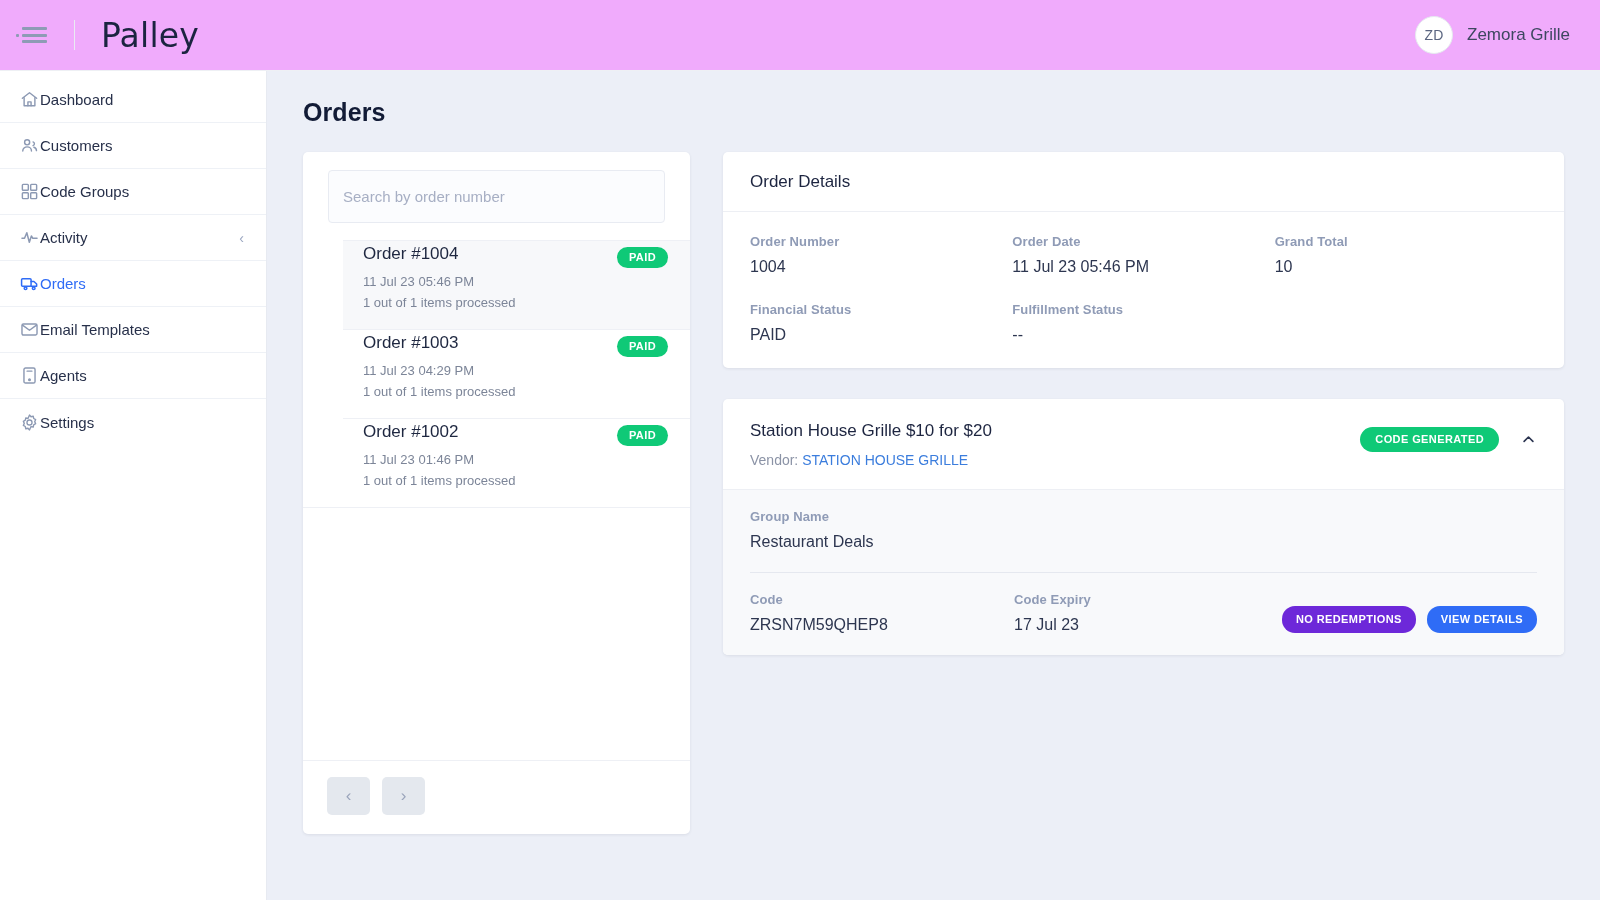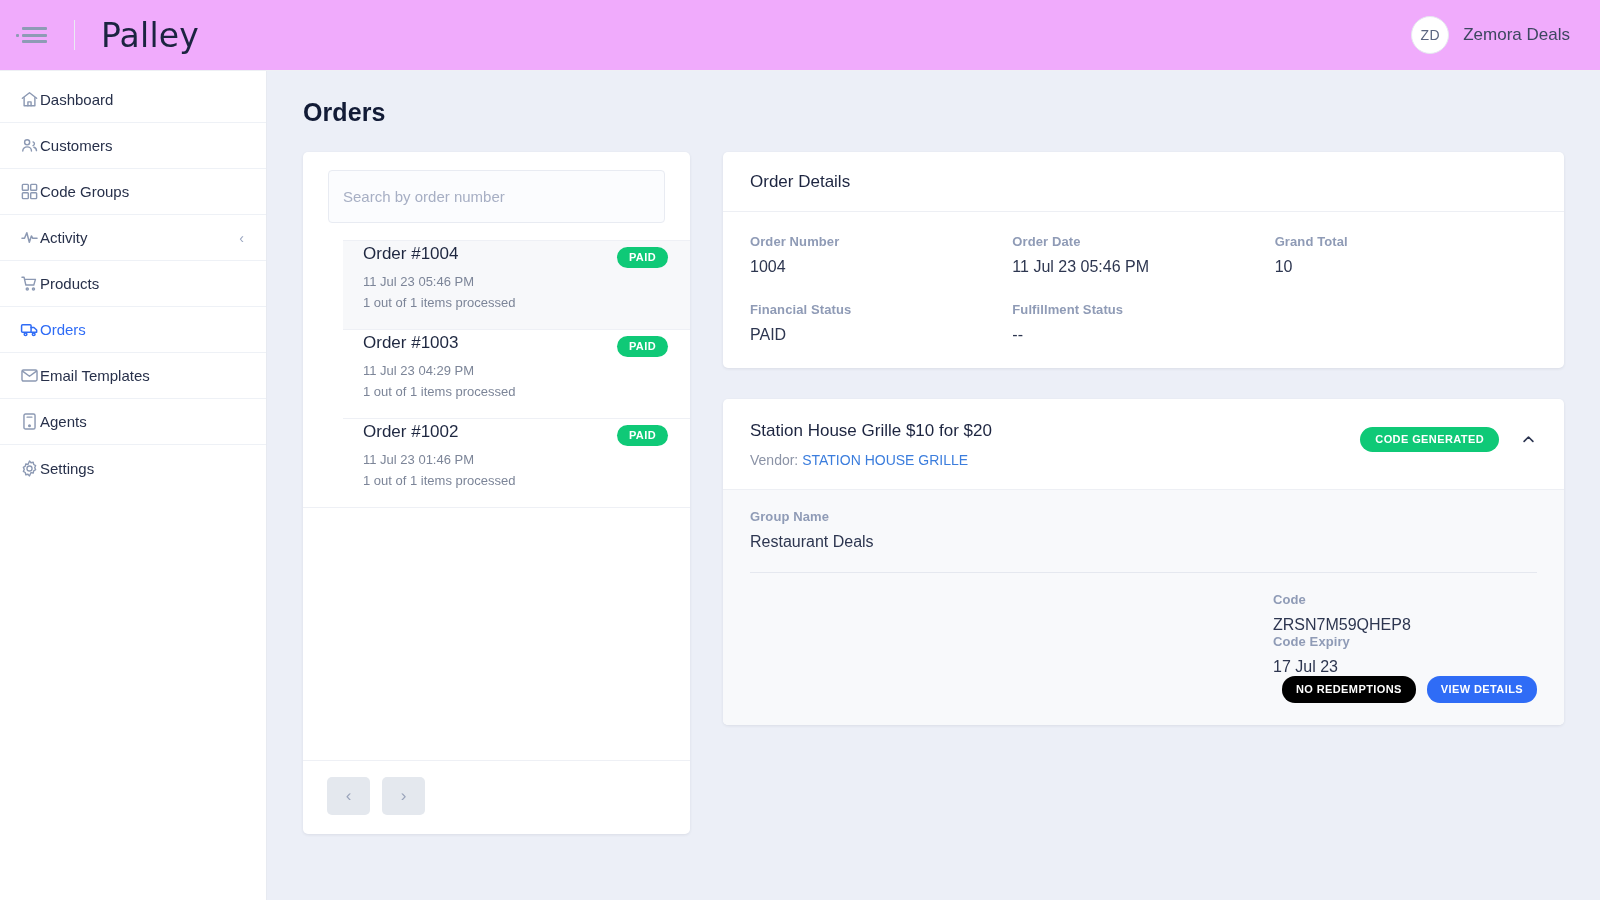--- a/index.html
+++ b/index.html
@@ -162,50 +162,50 @@
   .prodright { display: flex; align-items: center; gap: 20px; padding-top: 6px; }
   .pill.generated { background: #0fc977; padding: 6px 15px 7px 15px; border-radius: 13px; }
   .chevbtn {
     width: 18px; cursor: pointer; color: #2b3450;
     display: flex; align-items: center; justify-content: center;
   }
   .chevbtn svg { width: 15px; height: 15px; display: block; }
   .prodbody { background: #f8f9fb; border-top: 1px solid #edeff4; border-radius: 0 0 5px 5px; }
   .prodsection { padding: 19px 27px 21px 27px; }
   .prodsection.divided { border-top: 1px solid #e5e8ef; margin: 0 27px; padding-left: 0; padding-right: 0; }
-  .coderow { display: flex; align-items: flex-end; flex-direction: column; }
+  .coderow { display: flex; align-items: flex-end; }
   .codecol { width: 264px; }
   .codecol.expiry { flex: 1; }
   .codeactions { display: flex; gap: 11px; align-items: center; padding-bottom: 1px; }
   .btn {
     border: none; border-radius: 13px; color: #fff;
     font-size: 11px; font-weight: bold; letter-spacing: .4px;
     padding: 7px 14px 8px 14px; cursor: pointer;
     font-family: "Liberation Sans", sans-serif; white-space: nowrap;
   }
-  .btn.warn { background: #000000; }
+  .btn.warn { background: #6d28d9; }
   .btn.primary { background: #2f6cf6; }
 </style>
 </head>
 <body>
 
 <div class="app">
 
   <div class="topbar">
     <div class="hamburger">
       <i class="l1"></i>
         <i class="l2"></i>
         <i class="l3"></i>
     </div>
     <div class="topdivider"></div>
     <div class="brand">Palley</div>
     <div class="topspacer"></div>
     <div class="user">
       <div class="avatar">ZD</div>
-      <div class="username">Zemora Deals</div>
+      <div class="username">Zemora Grille</div>
     </div>
   </div>
 
   <div class="body">
 
     <div class="sidebar">
 
       <div class="navitem">
         <span class="navicon">
           <svg viewBox="0 0 24 24" fill="none" stroke="currentColor" stroke-width="1.8" stroke-linecap="round" stroke-linejoin="round">
@@ -244,30 +244,20 @@
       <div class="navitem">
         <span class="navicon">
           <svg viewBox="0 0 24 24" fill="none" stroke="currentColor" stroke-width="1.9" stroke-linecap="round" stroke-linejoin="round">
               <path d="M2.5 13h3.2L8.6 6l3.2 12 2.6-8 1.8 3h5.3"></path>
             </svg>
         </span>
         <span class="navlabel">Activity</span>
         <span class="navchev">‹</span>
       </div>
 
-      <div class="navitem">
-        <span class="navicon">
-          <svg viewBox="0 0 24 24" fill="none" stroke="currentColor" stroke-width="1.8" stroke-linecap="round" stroke-linejoin="round">
-              <path d="M2.5 4h2.6l2.3 10h10l2.1-7.2H6.2"></path>
-              <circle cx="9.2" cy="19" r="1.3"></circle>
-              <circle cx="17" cy="19" r="1.3"></circle>
-            </svg>
-        </span>
-        <span class="navlabel">Products</span>
-      </div>
 
       <div class="navitem active">
         <span class="navicon">
           <svg viewBox="0 0 24 24" fill="none" stroke="currentColor" stroke-width="1.9" stroke-linecap="round" stroke-linejoin="round">
               <rect x="2" y="6" width="12" height="9.5" rx="1.3"></rect>
               <path d="M14 9.5h3.6L21 12.6v2.9h-7"></path>
               <circle cx="7" cy="18" r="1.7"></circle>
               <circle cx="17.3" cy="18" r="1.7"></circle>
             </svg>
         </span>

